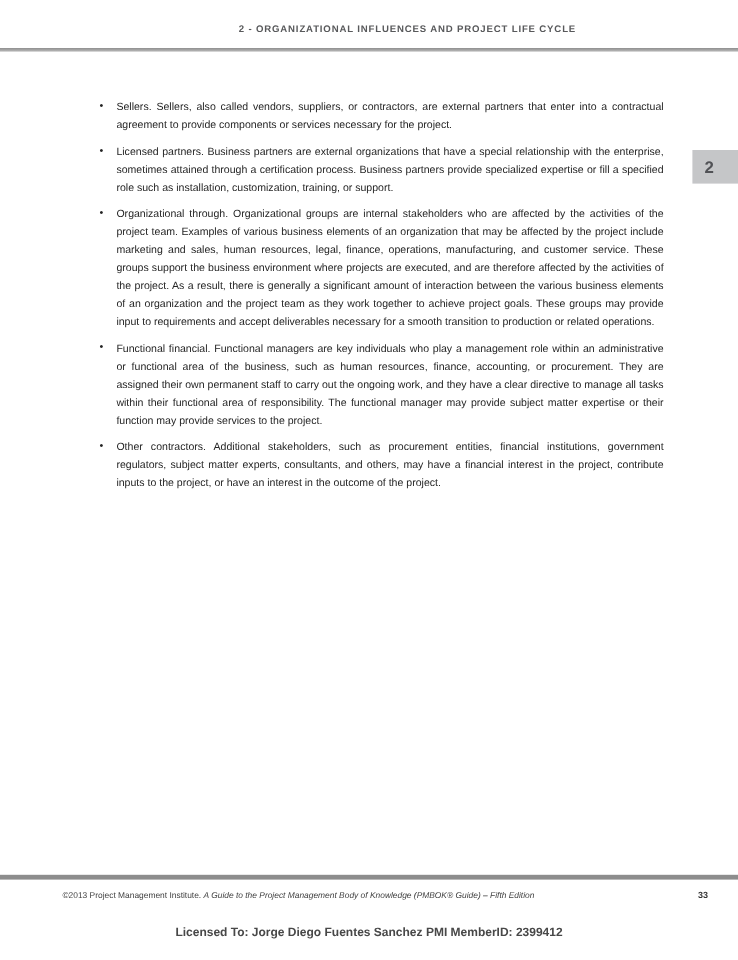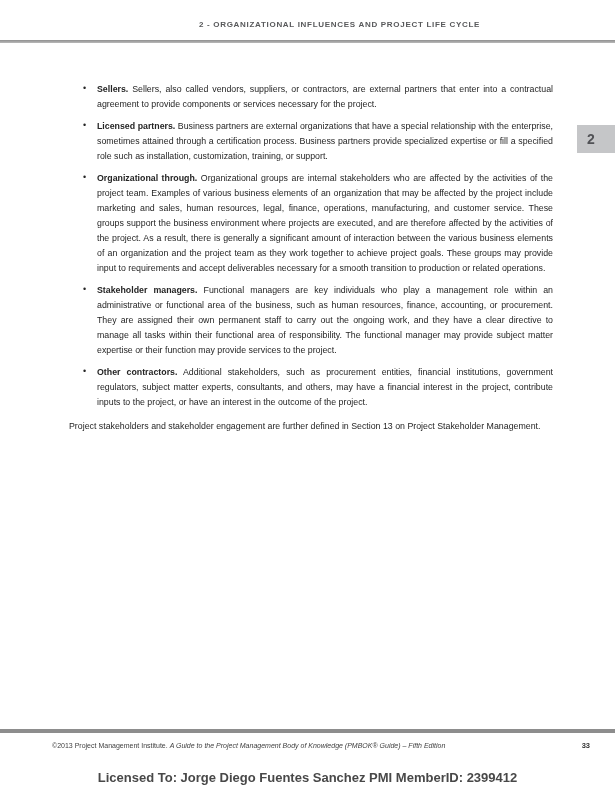--- a/index.html
+++ b/index.html
@@ -75,21 +75,21 @@
     padding-left: 45px;
     margin-bottom: 7px;
   }
   .bullet-marker {
     position: absolute;
     left: 31px;
     top: -1px;
     font-size: 9px;
   }
   .lead {
-    font-weight: bold;
+    font-weight: normal;
   }
   .closing-para {
     margin: 9px 0 0 0;
     text-indent: 17px;
   }
 
   
   .footer-rule {
     position: absolute;
     top: 729px;
@@ -119,21 +119,21 @@
     padding-left: 28px;
   }
 
   
   .license {
     position: absolute;
     top: 773px;
     left: 0;
     width: 100%;
     text-align: center;
-    font-size: 13px;
+    font-size: 10px;
     font-weight: bold;
     line-height: 9px;
     color: #484848;
   }
 </style>
 </head>
 <body>
 
 <div class="page">
 
@@ -158,33 +158,32 @@
       </li>
 
       <li class="bullet-item">
         <span class="bullet-marker">•</span>
         <span class="lead">Organizational through.</span>
         <span>Organizational groups are internal stakeholders who are affected by the activities of the project team. Examples of various business elements of an organization that may be affected by the project include marketing and sales, human resources, legal, finance, operations, manufacturing, and customer service. These groups support the business environment where projects are executed, and are therefore affected by the activities of the project. As a result, there is generally a significant amount of interaction between the various business elements of an organization and the project team as they work together to achieve project goals. These groups may provide input to requirements and accept deliverables necessary for a smooth transition to production or related operations.</span>
       </li>
 
       <li class="bullet-item">
         <span class="bullet-marker">•</span>
-        <span class="lead">Stakeholder managers.</span>
+        <span class="lead">Functional financial.</span>
         <span>Functional managers are key individuals who play a management role within an administrative or functional area of the business, such as human resources, finance, accounting, or procurement. They are assigned their own permanent staff to carry out the ongoing work, and they have a clear directive to manage all tasks within their functional area of responsibility. The functional manager may provide subject matter expertise or their function may provide services to the project.</span>
       </li>
 
       <li class="bullet-item">
         <span class="bullet-marker">•</span>
         <span class="lead">Other contractors.</span>
         <span>Additional stakeholders, such as procurement entities, financial institutions, government regulators, subject matter experts, consultants, and others, may have a financial interest in the project, contribute inputs to the project, or have an interest in the outcome of the project.</span>
       </li>
 
     </ul>
 
-    <p class="closing-para">Project stakeholders and stakeholder engagement are further defined in Section 13 on Project Stakeholder Management.</p>
   </div>
 
   <div class="footer-rule"></div>
 
   <div class="footer-line">
     <span>
       <span>©2013 Project Management Institute. </span><span class="footer-book-title">A Guide to the Project Management Body of Knowledge (PMBOK® Guide) – Fifth Edition</span>
     </span>
     <span class="footer-page-number">33</span>
   </div>

